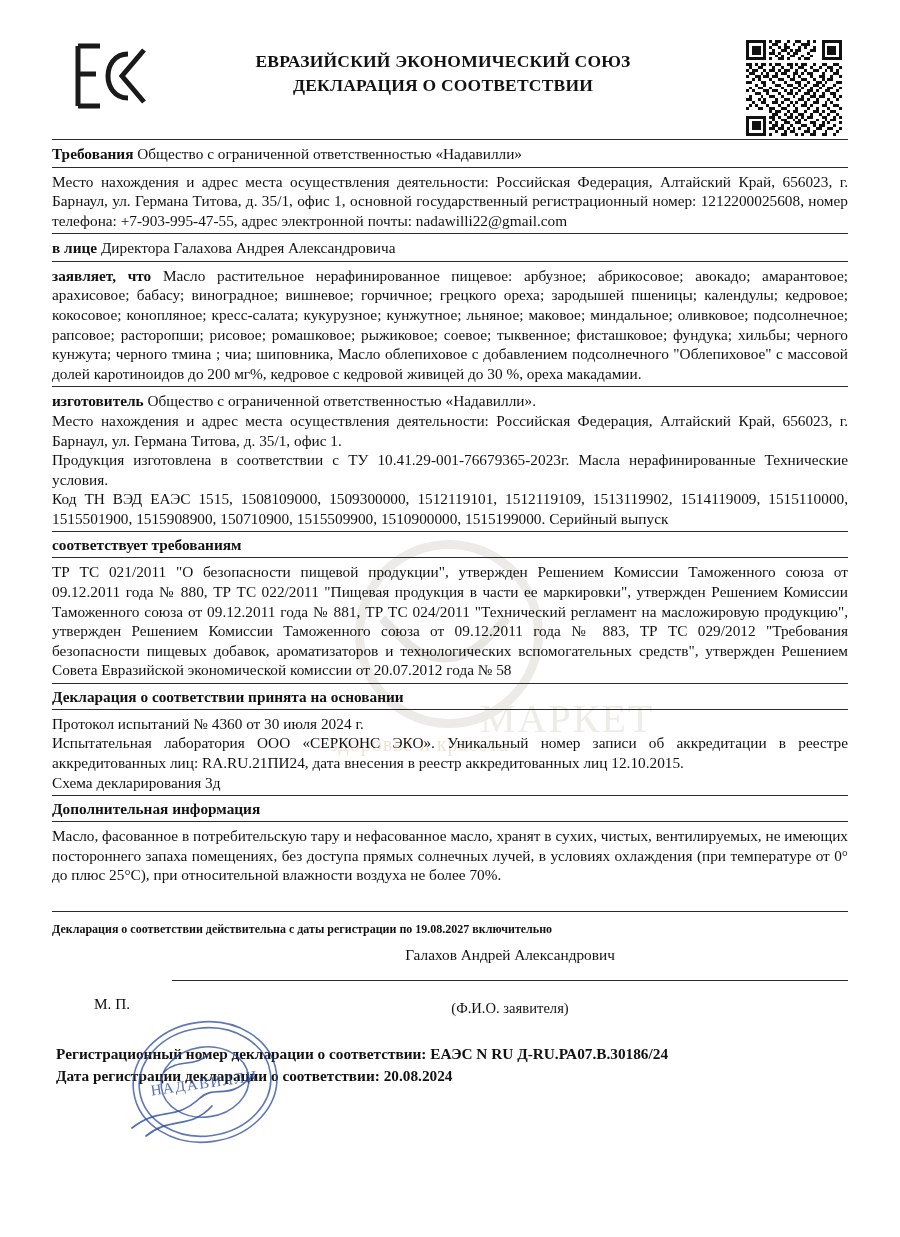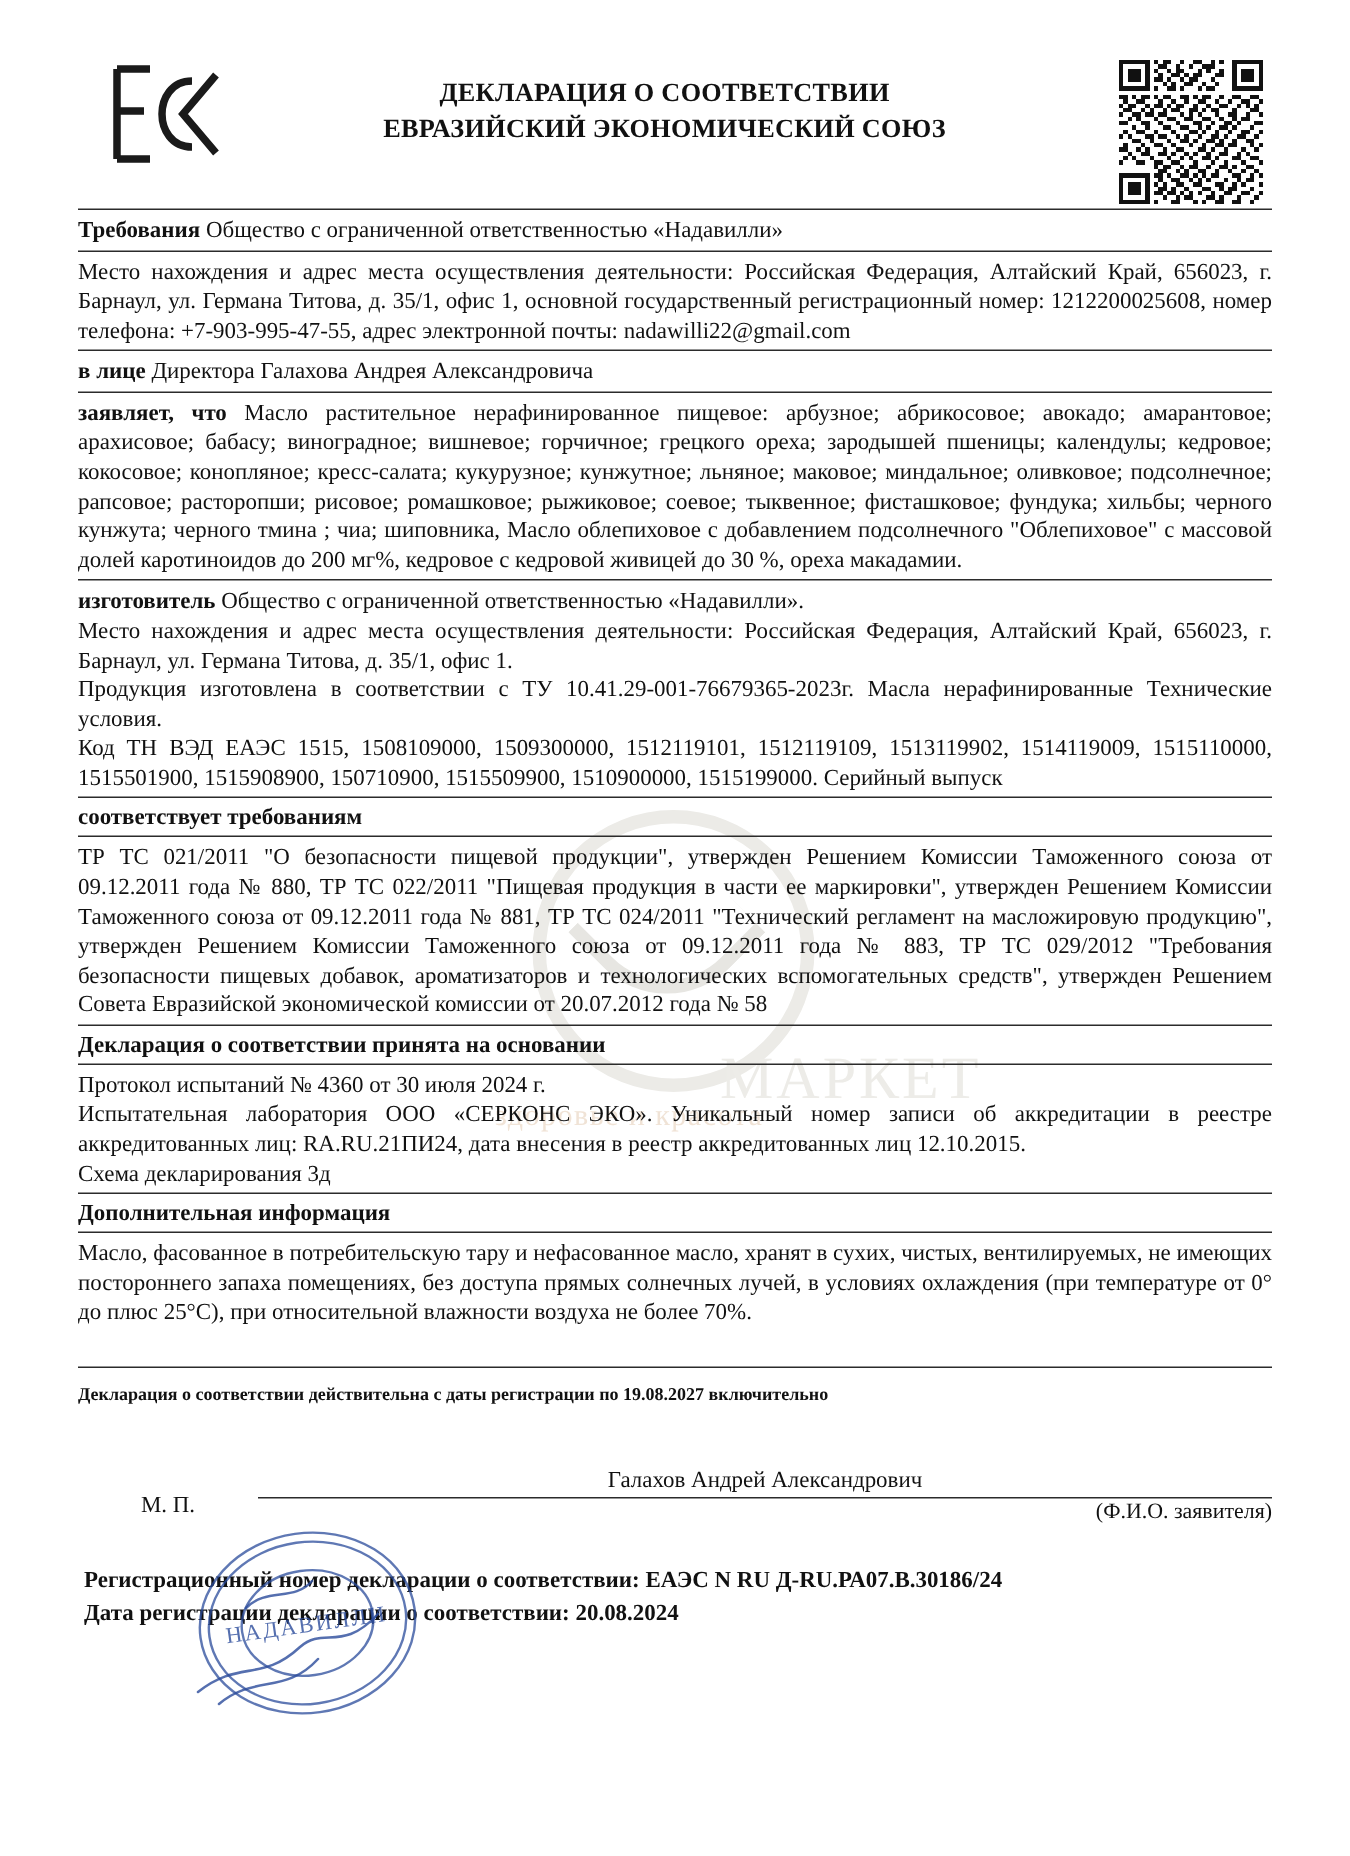--- a/index.html
+++ b/index.html
@@ -150,26 +150,25 @@
     font-size: 15.3px;
     padding-bottom: 4px;
   }
   .name-col {
     flex: 1 1 auto;
     text-align: center;
   }
   .name-line {
     font-size: 15.3px;
     border-bottom: 1px solid #2b2b2b;
-    padding-bottom: 2px;
+    padding-bottom: 16px;
   }
   .name-cap {
     font-size: 14.6px;
-    margin-top: 1px;
-    text-align: right;
+    margin-top: 19px;
   }
 
   .reg-block {
     margin-top: 26px;
     font-size: 15.3px;
     font-weight: bold;
     line-height: 1.45;
     padding-left: 4px;
   }
 
@@ -203,22 +202,22 @@
         <svg viewBox="0 0 80 72" width="80" height="72" aria-hidden="true">
           <g fill="none" stroke="#1a1a1a" stroke-width="5">
             <path d="M8 6 L8 66 M8 6 L30 6 M8 34 L26 34 M8 66 L30 66"></path>
             <path d="M58 14 C44 14 38 26 38 36 C38 46 44 58 58 58"></path>
             <path d="M74 10 L52 36 L74 62"></path>
           </g>
         </svg>
       </div>
 
       <div class="title-block">
+        <div class="title-line">ЕВРАЗИЙСКИЙ ЭКОНОМИЧЕСКИЙ СОЮЗ</div>
         <div class="title-line">ДЕКЛАРАЦИЯ О СООТВЕТСТВИИ</div>
-        <div class="title-line">ЕВРАЗИЙСКИЙ ЭКОНОМИЧЕСКИЙ СОЮЗ</div>
       </div>
 
       <div class="qr">
         <svg viewBox="0 0 33 33" width="96" height="96" shape-rendering="crispEdges" aria-hidden="true">
           <rect width="33" height="33" fill="#ffffff"></rect>
           <g fill="#111111">
             <rect x="0" y="0" width="7" height="1"></rect>
               <rect x="0" y="6" width="7" height="1"></rect>
             <rect x="0" y="0" width="1" height="7"></rect>
               <rect x="6" y="0" width="1" height="7"></rect>

